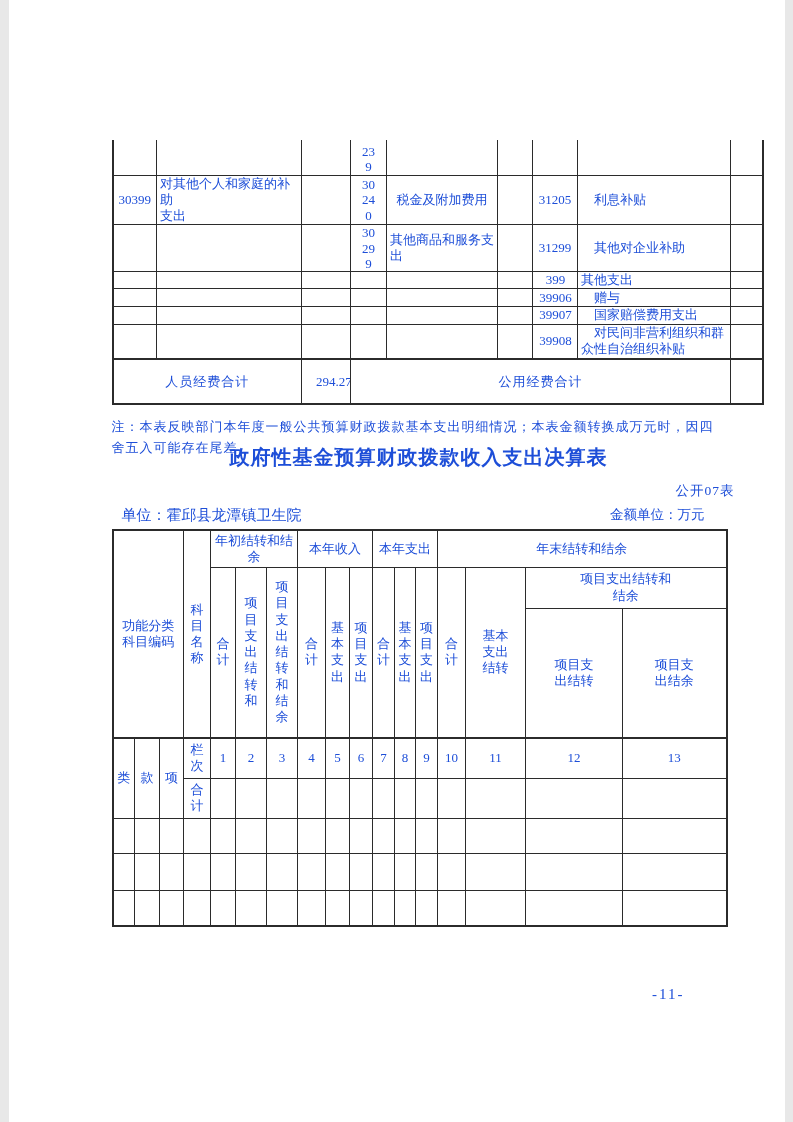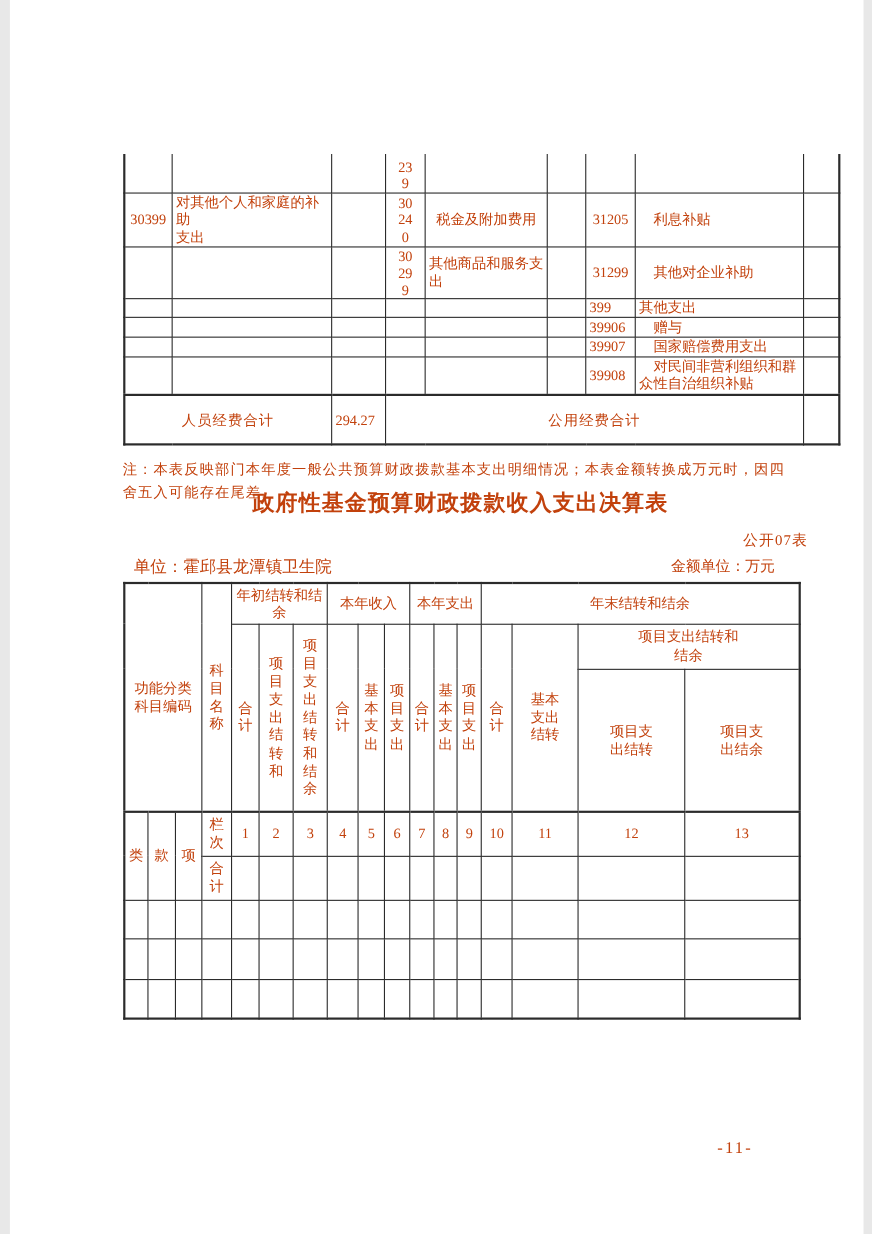--- a/index.html
+++ b/index.html
@@ -1,31 +1,31 @@
 <!DOCTYPE html>
 <html><head>
 <meta charset="utf-8">
 <style>
   html,body{margin:0;padding:0;background:#e8e8e8;}
   #page{position:relative;width:776px;height:1122px;background:#ffffff;margin:0 auto;
-        font-family:"Liberation Serif",serif;color:#c2410c;overflow:hidden;}
+        font-family:"Liberation Serif",serif;color:#1d4ed8;overflow:hidden;}
 
   table{border-collapse:collapse;table-layout:fixed;position:absolute;background:#fff;}
   td{border:1px solid #2b2b2b;padding:0 2px;font-size:13px;text-align:center;
      vertical-align:middle;overflow:hidden;line-height:1.25;}
 
   
   #t1{left:103px;top:140px;width:650px;border:2px solid #2b2b2b;border-top:none;}
   #t1 tr.rA td{border-top:none;}
   #t1 td.code2{white-space:pre-line;line-height:1.18;padding:0 1px;}
   #t1 td.vbot{vertical-align:bottom;}
   #t1 td.nameL{text-align:left;white-space:pre-line;padding:0 3px;}
   #t1 td.ind{text-indent:1em;}
-  #t1 td.codeL{text-align:left;padding-left:3px;font-family:Liberation Serif, serif;}
-  #t1 td.valL{text-align:left;padding-left:3px;}
+  #t1 td.codeL{text-align:center;padding-left:3px;font-family:Liberation Serif, serif;}
+  #t1 td.valL{text-align:left;padding-left:14px;}
   #t1 tr.sum td{border-top:2px solid #2b2b2b;letter-spacing:1px;}
   #t1 tr.sum td.valL{letter-spacing:0;}
 
   
   #t2{left:103px;top:529px;width:614px;border:2px solid #2b2b2b;}
   #t2 td.pre{white-space:pre-line;}
   .vt{display:inline-block;width:1.06em;word-break:break-all;line-height:1.25;
       text-align:center;white-space:normal;}
   #t2 tr.lc td{border-top:2px solid #2b2b2b;}
 
@@ -34,21 +34,21 @@
   #t1-note{left:103px;top:416px;width:660px;font-size:13px;letter-spacing:1px;
            line-height:1.65;white-space:pre-line;}
   #t2-title{left:103px;top:444px;width:614px;text-align:center;
             font-family:"Liberation Sans",sans-serif;font-weight:bold;font-size:20px;
             letter-spacing:1px;}
   #doc-code{top:482px;right:50px;font-size:13.5px;letter-spacing:1px;}
   #unit{left:113px;top:506px;font-size:15px;}
   #amount-unit{top:506px;right:80px;font-size:13.5px;}
   #t2-notes{left:103px;top:931px;width:665px;font-size:13px;letter-spacing:1px;line-height:1.6;}
   #t2-notes .indent{margin-left:28px;}
-  #pageno{top:1036px;right:100px;font-size:15px;letter-spacing:2px;}
+  #pageno{top:986px;right:100px;font-size:15px;letter-spacing:2px;}
 </style>
 </head>
 <body>
 
 <div id="page">
 
   <table id="t1">
     <colgroup>
       <col style="width:44px">
         <col style="width:145px">

